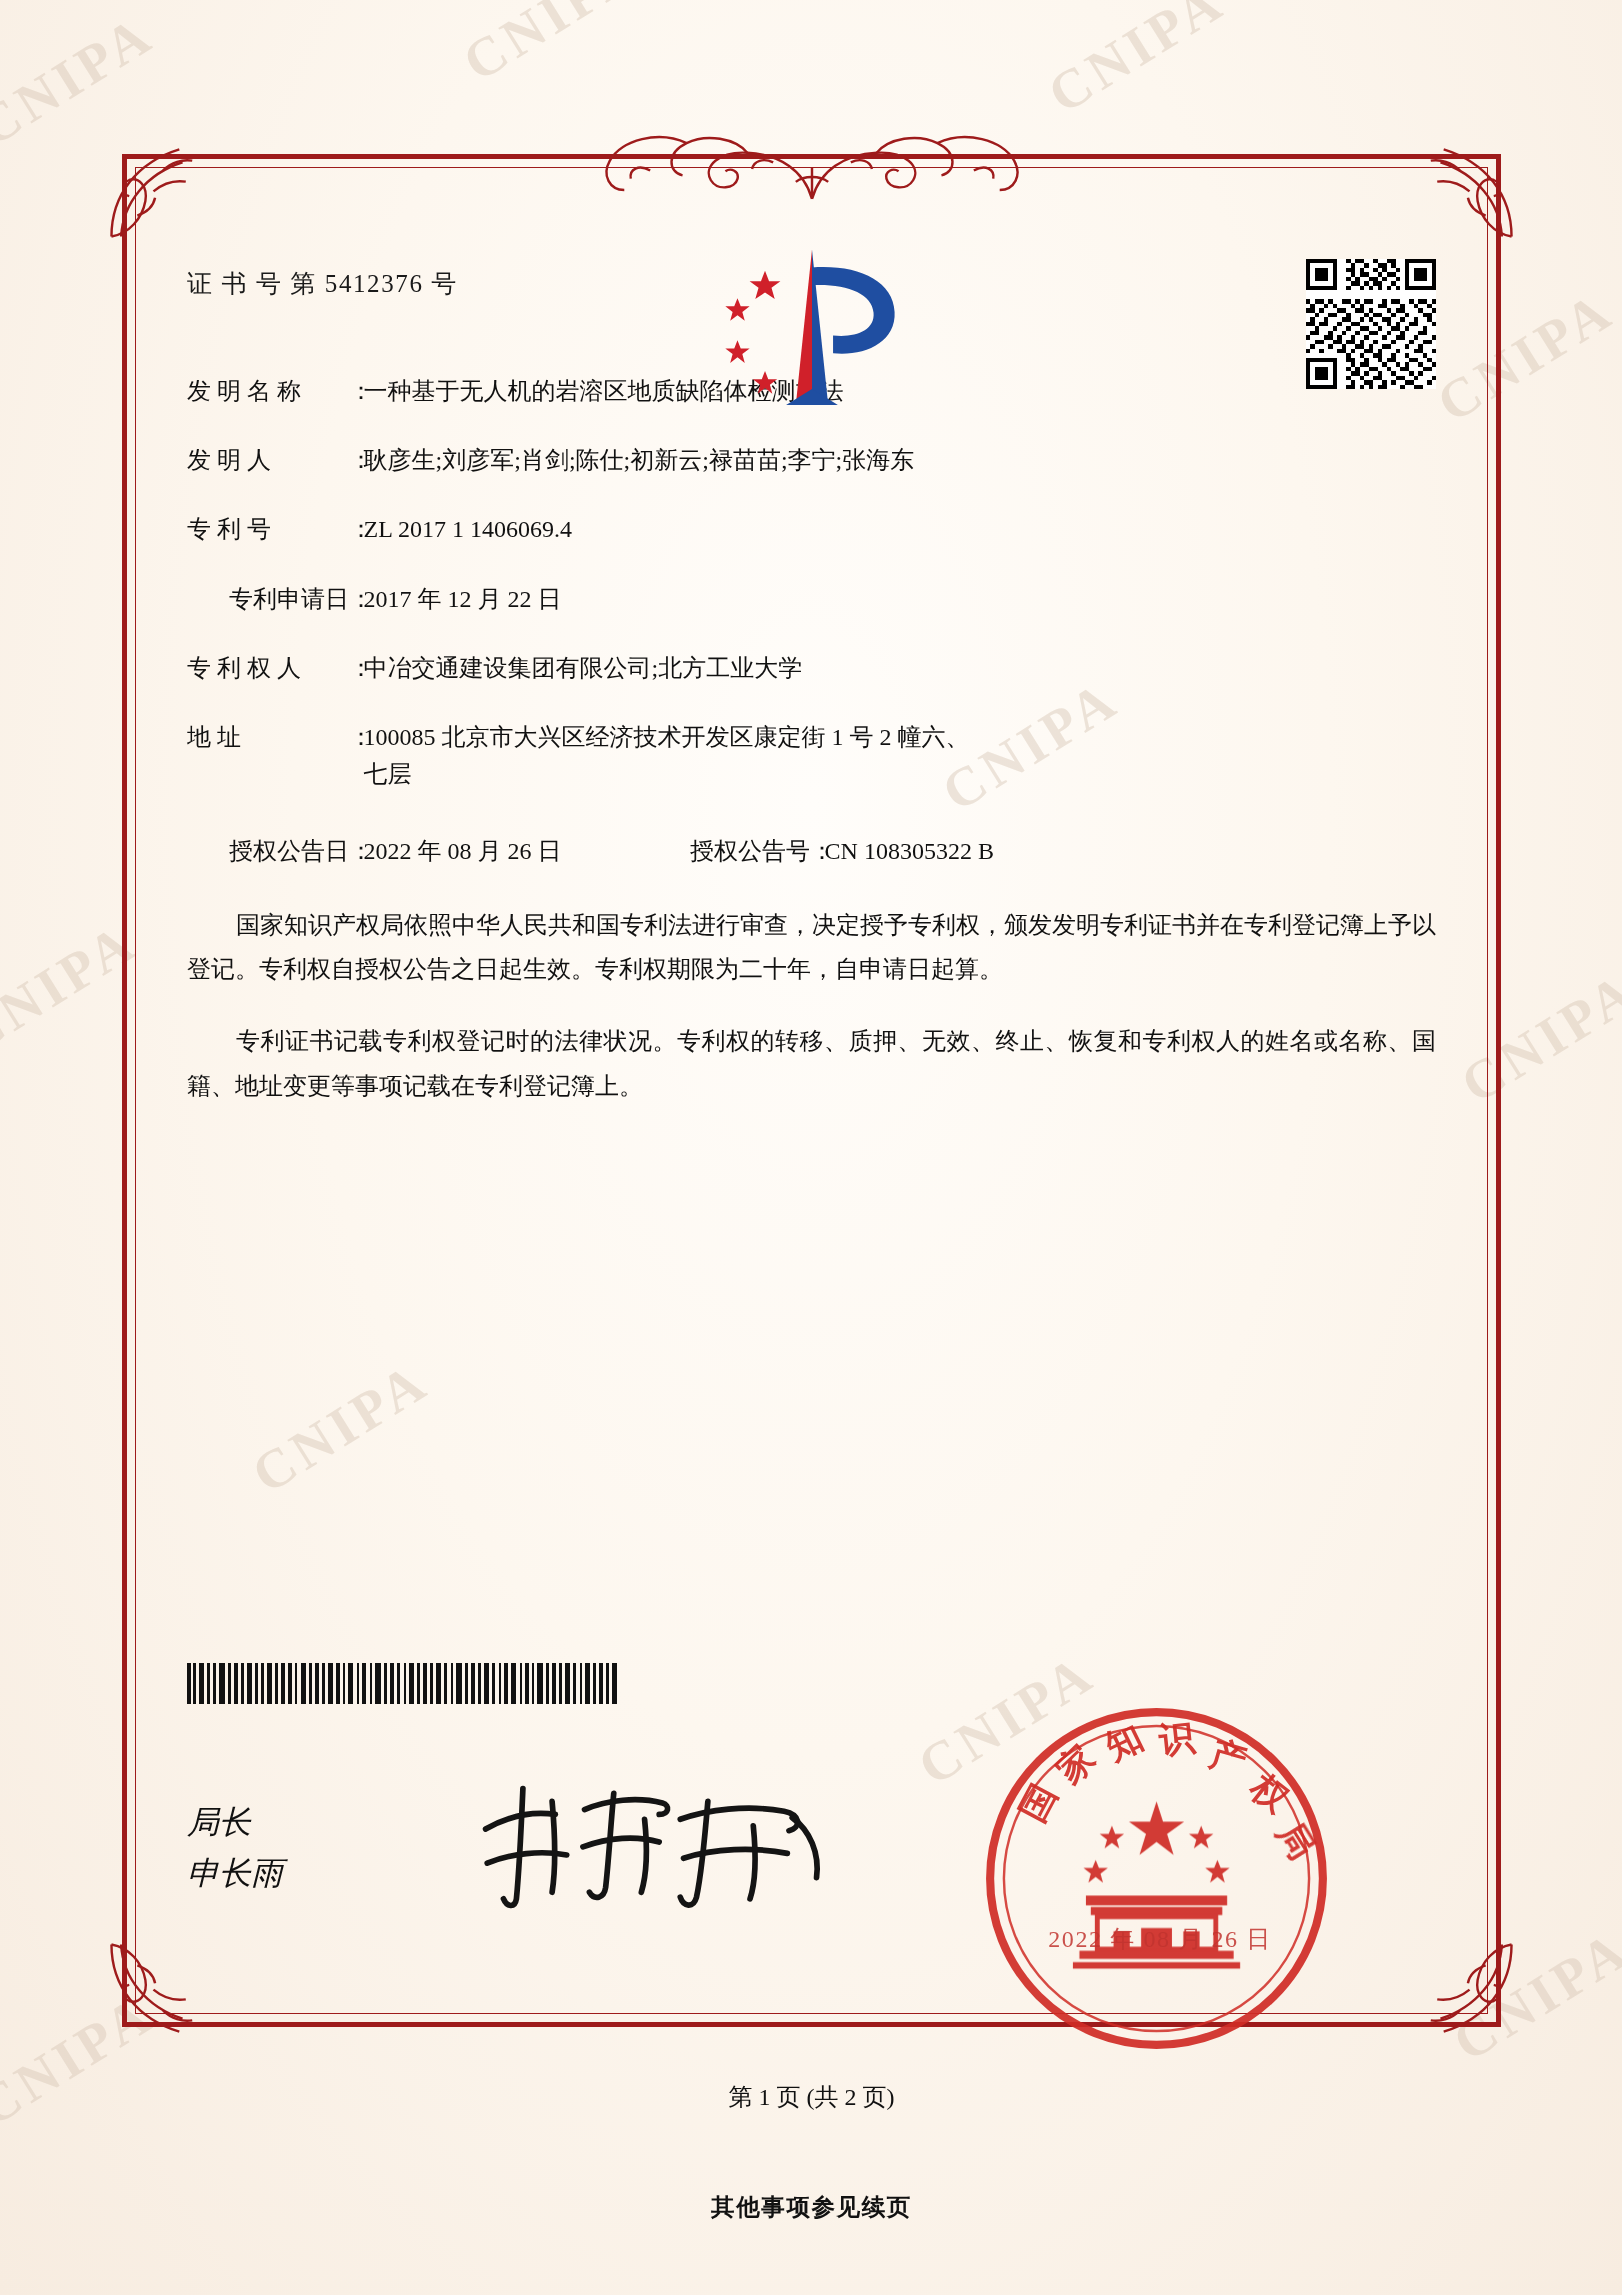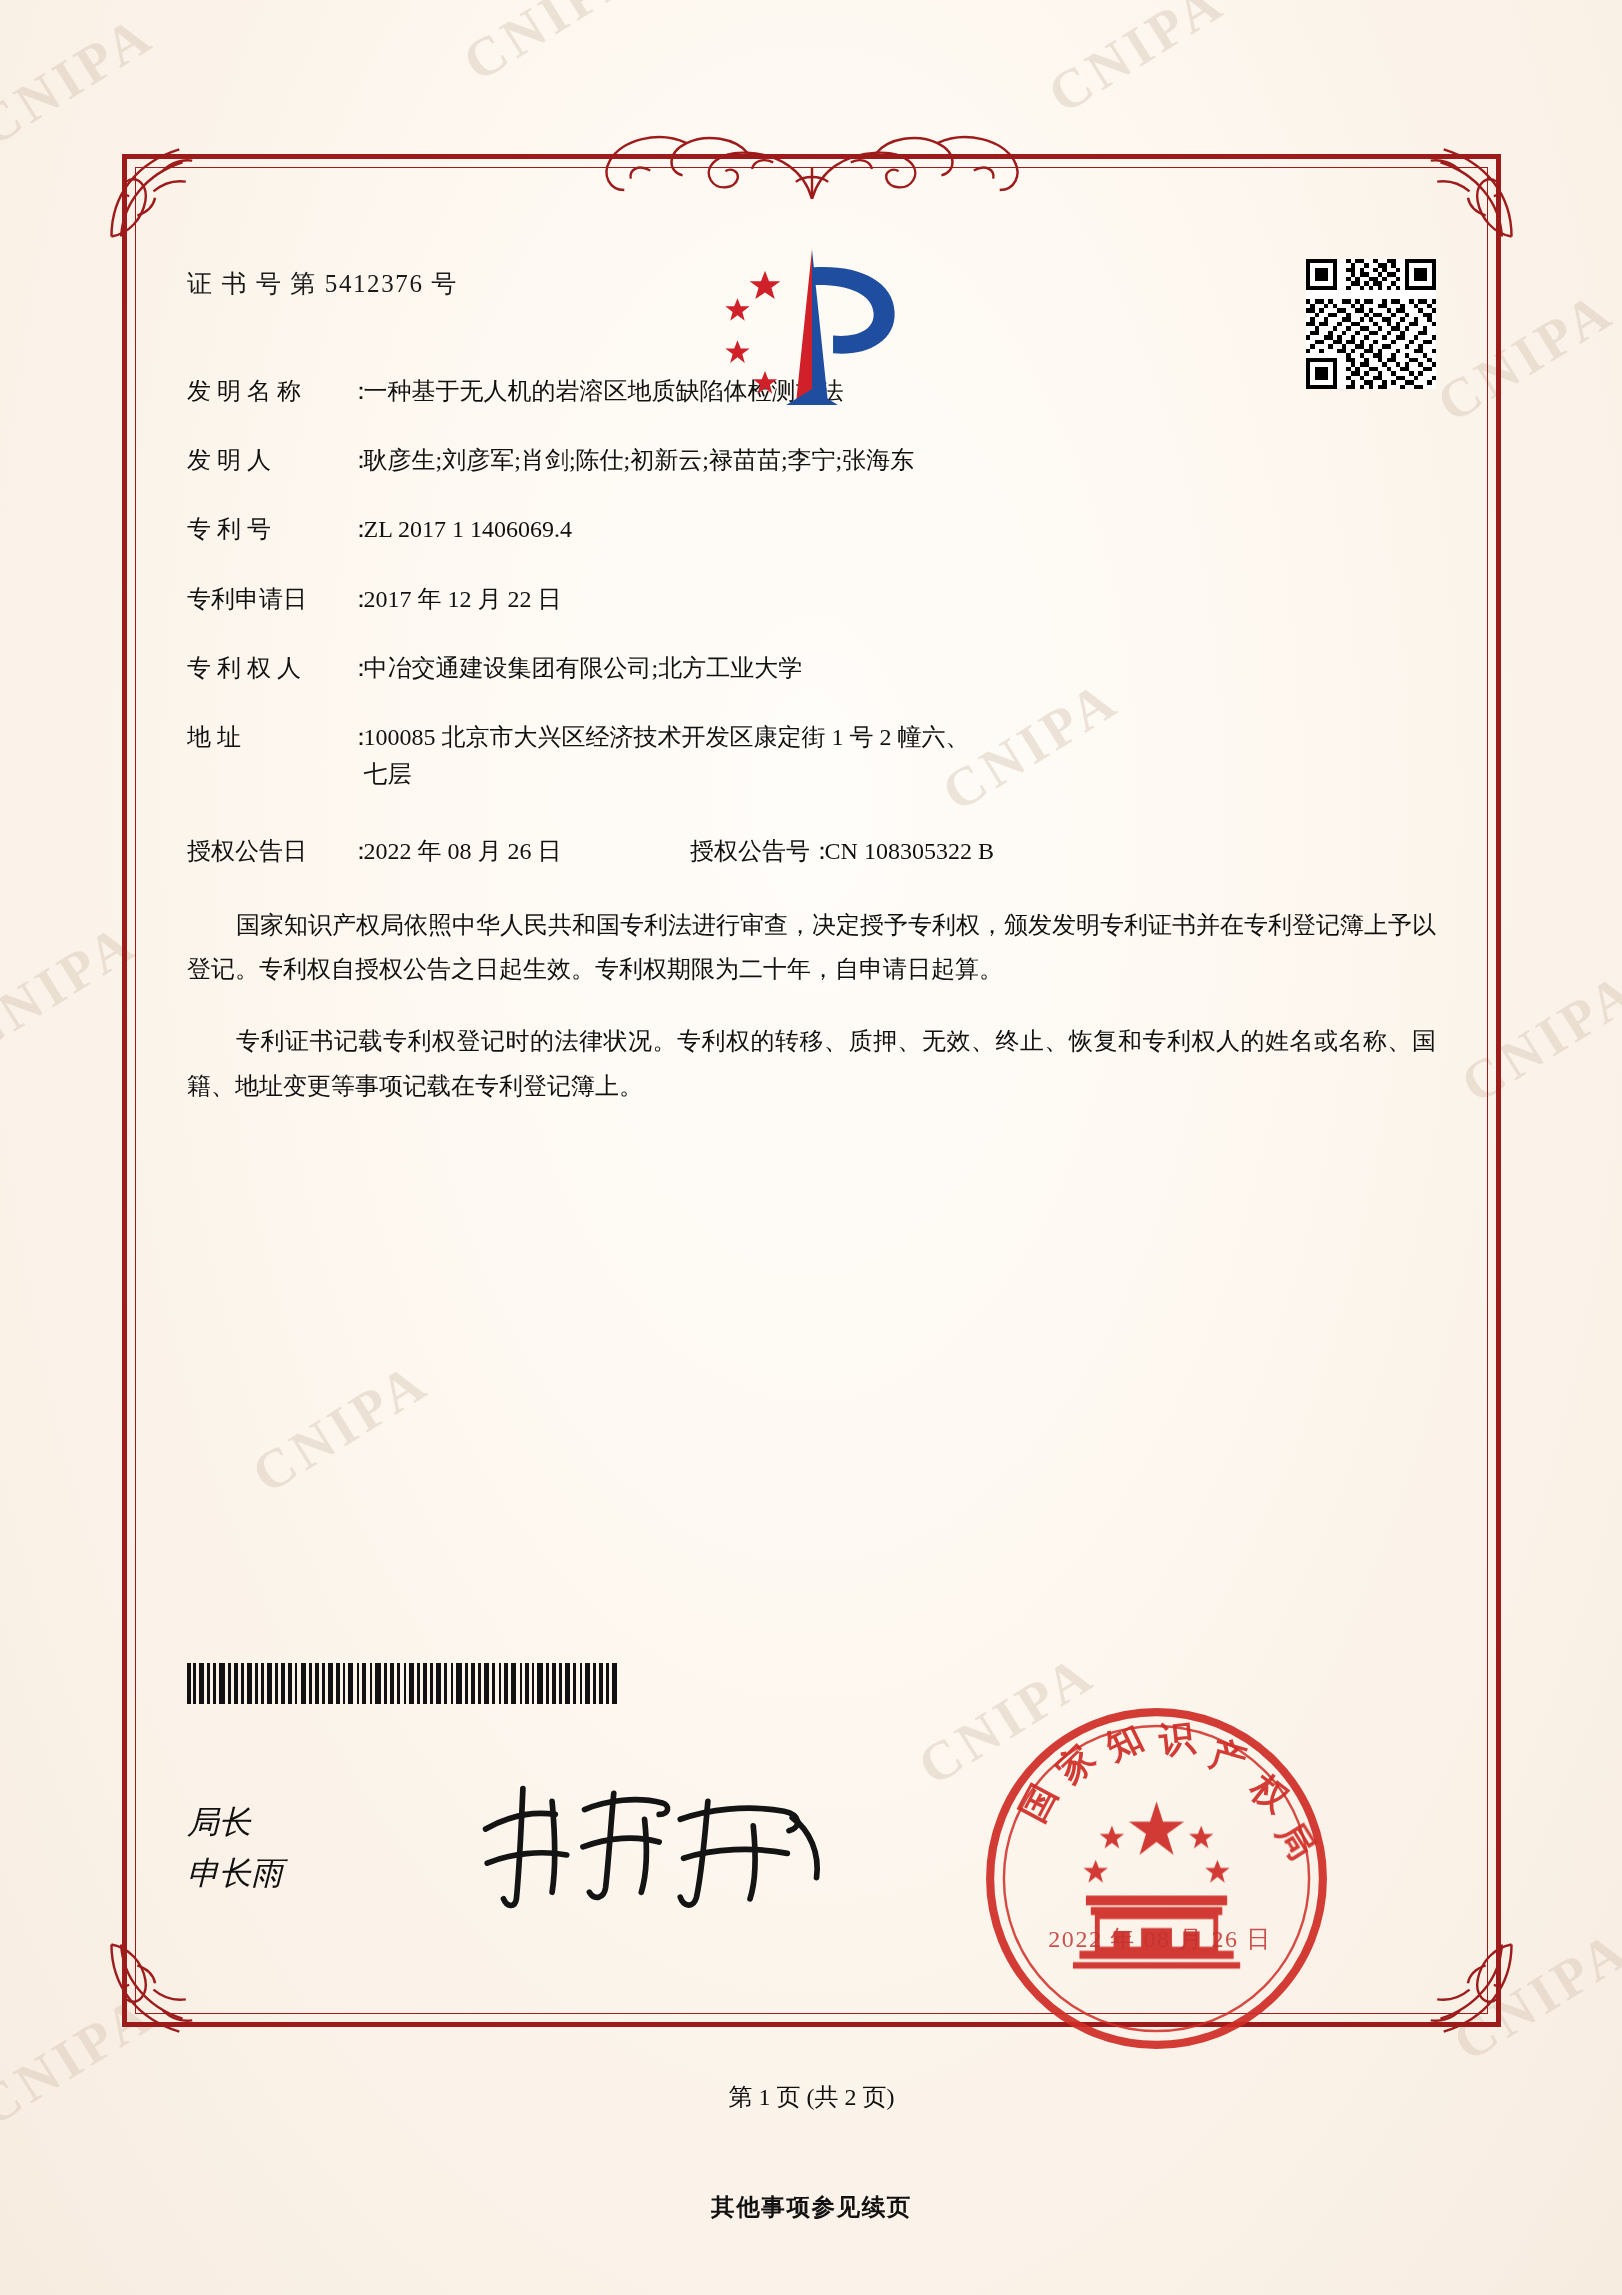--- a/index.html
+++ b/index.html
@@ -131,21 +131,21 @@
     align-items: flex-start;
     margin-bottom: 32px;
   }
   .flabel {
     width: 162px;
     flex: 0 0 162px;
     letter-spacing: 0px;
     display: flex;
     justify-content: space-between;
   }
-  .flabel.tight { letter-spacing: 0; display: block; }
+  .flabel.tight { letter-spacing: 0; display: block; text-align: right; }
   .fcolon { width: 14.6px; flex: 0 0 14.6px; }
   .fvalue { flex: 1; }
   .fvalue .cont { display: block; }
 
   .two-col {
     display: flex;
     margin-bottom: 32px;
     font-size: 24px;
     margin-top: 40px;
   }

